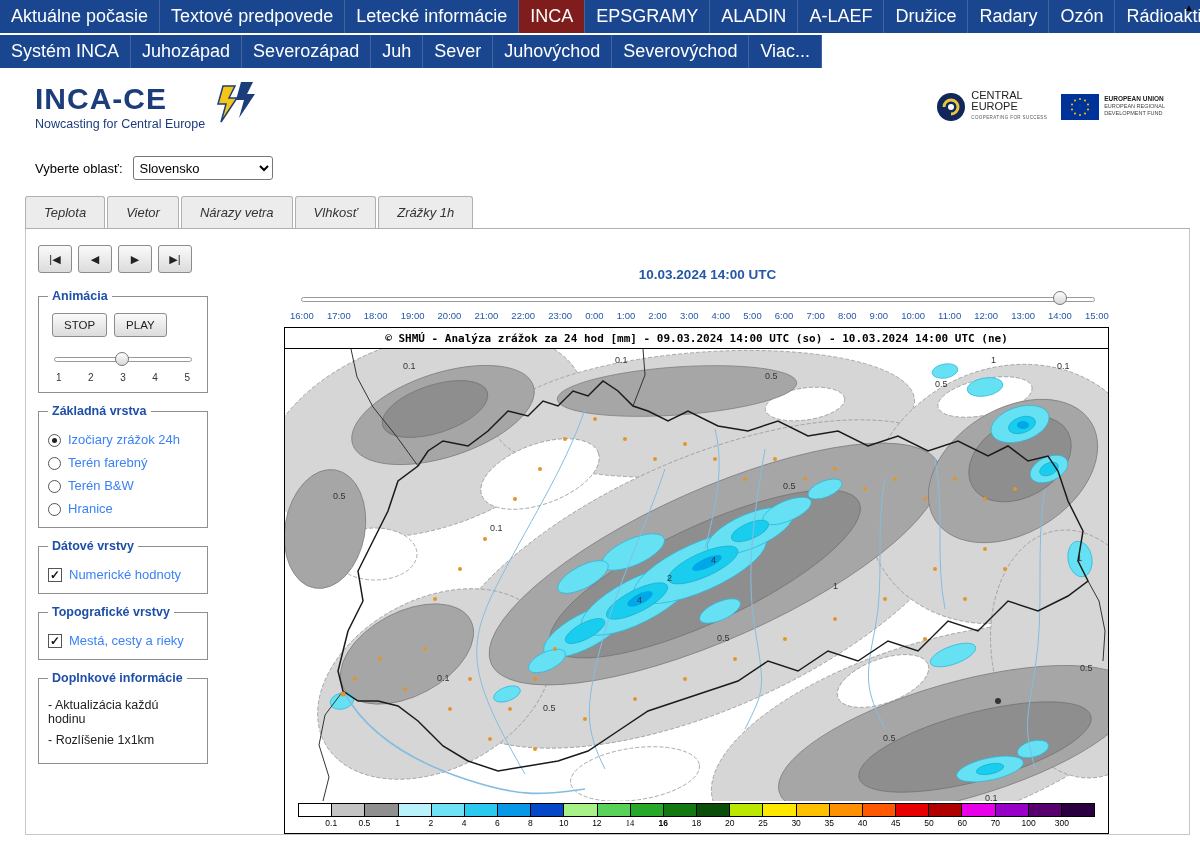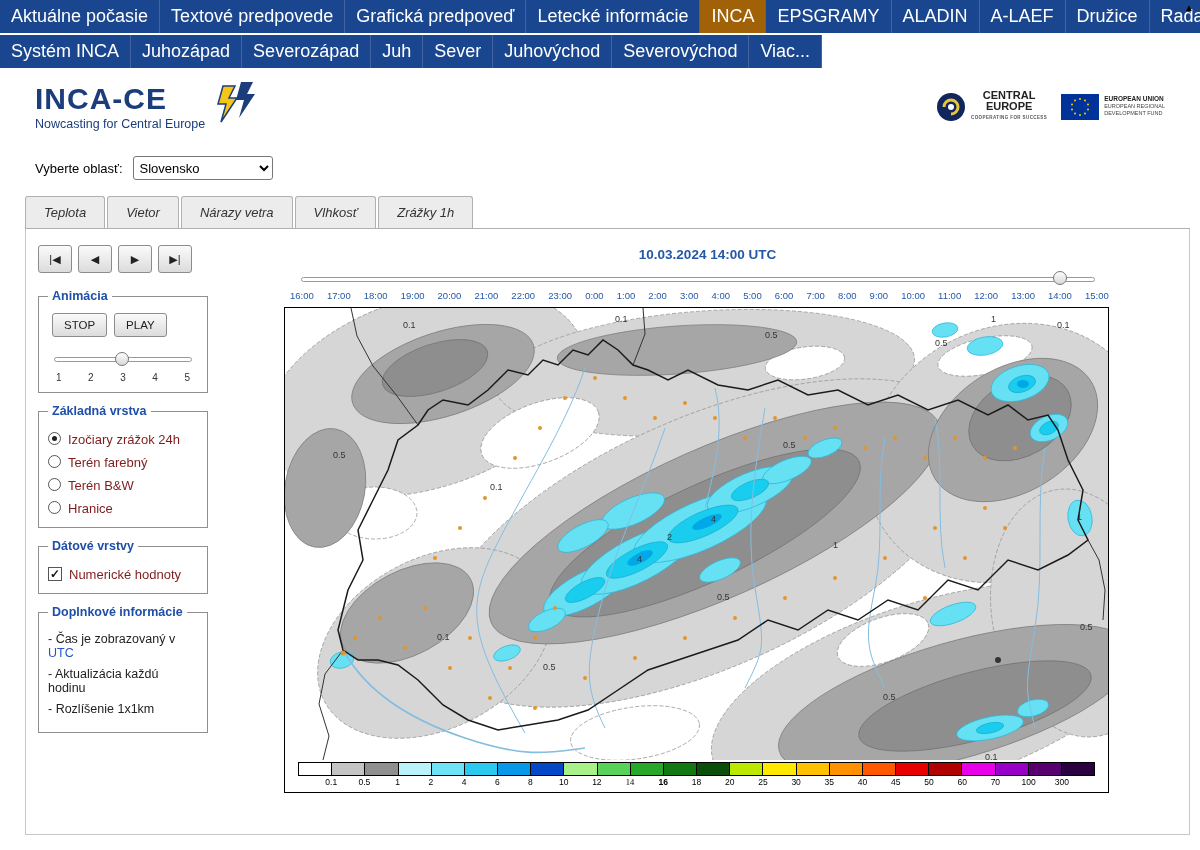--- a/index.html
+++ b/index.html
@@ -3,63 +3,63 @@
 <meta charset="utf-8">
 <style>
   * { box-sizing: border-box; margin: 0; padding: 0; }
   body { font-family: "Liberation Sans", sans-serif; background: #fff; }
   .page { position: relative; width: 1200px; height: 850px; background: #fff; overflow: hidden; }
 
   
   .navbar { display: inline-flex; background: #1a468f; height: 33px; vertical-align: top; }
   .nav-row2 { margin-top: 2px; }
   .nav-item { padding: 0 11px; line-height: 33px; color: #fff; font-size: 18px; border-right: 1px solid #44649f; white-space: nowrap; cursor: pointer; }
-  .nav-item.active { background: #a16207; }
+  .nav-item.active { background: #7f1d1d; }
   .scroll-up { position: absolute; top: 2px; right: 6px; font-size: 10px; color: #000; }
 
   
   .header { position: relative; padding: 14px 0 0 35px; height: 72px; }
   .brand-row { display: flex; align-items: flex-start; gap: 8px; }
   .brand-title { font-size: 30px; font-weight: bold; color: #1c3d7c; letter-spacing: 1px; }
   .brand-sub { font-size: 12.5px; color: #1c3d7c; margin-top: 1px; }
   .partners { position: absolute; right: 35px; top: 22px; display: flex; gap: 14px; align-items: center; }
   .ce-logo { display: flex; gap: 5px; align-items: center; }
-  .ce-text { font-size: 11px; font-weight: bold; color: #222; line-height: 11px; text-align: center; }
+  .ce-text { font-size: 11px; font-weight: normal; color: #222; line-height: 11px; }
   .ce-tag { font-size: 4.5px; color: #555; letter-spacing: .4px; }
   .eu-logo { display: flex; gap: 5px; align-items: center; }
   .eu-flag { width: 38px; height: 26px; background: #003399; position: relative; }
   .eu-text { font-size: 6.5px; font-weight: bold; color: #222; line-height: 7.5px; }
   .eu-text .small { font-weight: normal; font-size: 5.5px; color: #444; }
 
   
   .region-row { display: flex; align-items: center; gap: 10px; margin: 16px 0 0 35px; font-size: 13px; color: #000; }
   .region-row select { width: 140px; height: 24px; font-size: 13px; font-family: "Liberation Sans", sans-serif; border: 1px solid #767676; border-radius: 3px; background: #fff; padding: 0 2px; }
 
   
   .tab-bar { display: flex; align-items: flex-end; margin: 16px 10px 0 25px; width: 1165px; border-bottom: 1px solid #b0b0b0; font-style: italic; }
   .tab { background: #ececec; border: 1px solid #b0b0b0; border-bottom: none; border-radius: 3px 3px 0 0; padding: 8px 18px; font-size: 13px; color: #333; margin-right: 2px; cursor: pointer; white-space: nowrap; }
   .tab.active { background: #fff; color: #111; font-weight: bold; padding: 11px 18px; margin-bottom: -1px; border-top: 2px solid #6b6b6b; }
 
   
   .panel { display: flex; margin: 0 10px 0 25px; width: 1165px; height: 606px; border: 1px solid #c6c6c6; border-top: none; padding: 14px 0 10px 10px; background: #fff; }
   .sidebar { width: 190px; flex: none; }
-  .mainarea { flex: 1; position: relative; }
+  .mainarea { flex: 1; position: relative; margin-top: 20px; }
 
   
   .navbtns { display: flex; gap: 6px; margin: 2px 0 16px 2px; }
   .nav-btn { width: 34px; height: 28px; display: flex; align-items: center; justify-content: center; font-size: 11px; color: #222; background: linear-gradient(#fafafa, #dcdcdc); border: 1px solid #8c8c8c; border-radius: 3px; cursor: pointer; }
   fieldset { width: 170px; border: 1px solid #8f8f8f; margin: 0 0 11px 2px; padding: 6px 9px 9px; }
   legend { font-size: 12.5px; font-weight: bold; color: #1f4fa8; padding: 0 4px; }
   .ctl-row { display: flex; gap: 7px; margin: 4px 0 0 4px; }
   .ctl-btn { padding: 5px 11px; font-size: 11.5px; color: #222; background: linear-gradient(#fafafa, #dcdcdc); border: 1px solid #8c8c8c; border-radius: 3px; cursor: pointer; }
   .slider { position: relative; height: 16px; margin: 15px 6px 0; }
   .slider-track { position: absolute; left: 0; right: 0; top: 5px; height: 5px; background: #fff; border: 1px solid #999; border-radius: 3px; }
   .slider-handle { position: absolute; top: 0; width: 14px; height: 14px; border-radius: 50%; background: linear-gradient(#fdfdfd, #d8d8d8); border: 1px solid #777; transform: translateX(-50%); cursor: pointer; }
   .fnums { display: flex; justify-content: space-between; margin: 4px 8px 0; font-size: 10px; color: #333; }
-  .opt-row { display: flex; align-items: flex-start; gap: 7px; margin: 8px 0 2px; font-size: 13px; color: #7f1d1d; cursor: pointer; }
+  .opt-row { display: flex; align-items: flex-end; gap: 7px; margin: 8px 0 2px; font-size: 13px; color: #3b82f6; cursor: pointer; }
   .radio { width: 13px; height: 13px; flex: none; border-radius: 50%; border: 1px solid #555; background: #fff; position: relative; }
   .radio.checked::after { content: ""; position: absolute; inset: 3px; border-radius: 50%; background: #222; }
   .checkbox { width: 14px; height: 14px; flex: none; border: 1px solid #555; background: #fff; font-size: 12px; line-height: 12px; text-align: center; font-weight: bold; color: #111; }
   .checkbox.checked::after { content: "✓"; }
   .info-line { font-size: 12.5px; color: #222; margin: 7px 0; }
   .link { color: #2255cc; cursor: pointer; }
 
   
   .date-title { text-align: center; font-size: 13.5px; font-weight: bold; color: #2457a8; margin-top: 4px; }
   .time-slider { position: relative; height: 18px; margin: 9px 94px 0 75px; }
@@ -81,21 +81,20 @@
 </style>
 </head>
 <body>
 
 <div class="page">
 
   <div>
     <div class="navbar">
         <div class="nav-item">Aktuálne počasie</div>
         <div class="nav-item">Textové predpovede</div>
-        <div class="nav-item">Grafická predpoveď</div>
         <div class="nav-item">Letecké informácie</div>
         <div class="nav-item active">INCA</div>
         <div class="nav-item">EPSGRAMY</div>
         <div class="nav-item">ALADIN</div>
         <div class="nav-item">A-LAEF</div>
         <div class="nav-item">Družice</div>
         <div class="nav-item">Radary</div>
         <div class="nav-item">Ozón</div>
         <div class="nav-item">Rádioaktivita</div>
         <div class="nav-item">Kamery</div>
@@ -236,25 +235,33 @@
       <fieldset>
         <legend>Dátové vrstvy</legend>
         <div>
             <div class="opt-row">
               <div class="checkbox checked"></div>
               <div class="opt-label">Numerické hodnoty</div>
             </div>
           </div>
       </fieldset>
 
+      <fieldset>
+        <legend>Topografické vrstvy</legend>
+        <div>
+            <div class="opt-row">
+              <div class="checkbox checked"></div>
+              <div class="opt-label">Mestá, cesty a rieky</div>
+            </div>
+          </div>
+      </fieldset>
 
       <fieldset>
         <legend>Doplnkové informácie</legend>
         <div>
-            <div class="info-line">- Čas je zobrazovaný v <span class="link">UTC</span></div>
             <div class="info-line">- Aktualizácia každú hodinu</div>
             <div class="info-line">- Rozlíšenie 1x1km</div>
           </div>
       </fieldset>
     </div>
 
     <div class="mainarea">
       <div class="date-title">10.03.2024 14:00 UTC</div>
 
       <div class="time-slider">
@@ -282,20 +289,21 @@
           <div class="tick">9:00</div>
           <div class="tick">10:00</div>
           <div class="tick">11:00</div>
           <div class="tick">12:00</div>
           <div class="tick">13:00</div>
           <div class="tick">14:00</div>
           <div class="tick">15:00</div>
         </div>
 
       <div class="map">
+        <div class="map-title">© SHMÚ - Analýza zrážok za 24 hod [mm] - 09.03.2024 14:00 UTC (so) - 10.03.2024 14:00 UTC (ne)</div>
 
         <svg viewBox="0 0 823 452" width="823" height="452">
           <rect width="823" height="452" fill="#ffffff"></rect>
 
           <g fill="#d6d6d6" stroke="#9a9a9a" stroke-width="0.8" stroke-dasharray="4 2">
             <ellipse cx="140" cy="85" rx="165" ry="95" transform="rotate(-18 140 85)"></ellipse>
             <ellipse cx="420" cy="65" rx="210" ry="62" transform="rotate(-4 420 65)"></ellipse>
             <ellipse cx="420" cy="235" rx="290" ry="125" transform="rotate(-24 420 235)"></ellipse>
             <ellipse cx="722" cy="145" rx="145" ry="125" transform="rotate(-28 722 145)"></ellipse>
             <ellipse cx="648" cy="385" rx="230" ry="92" transform="rotate(-17 648 385)"></ellipse>

